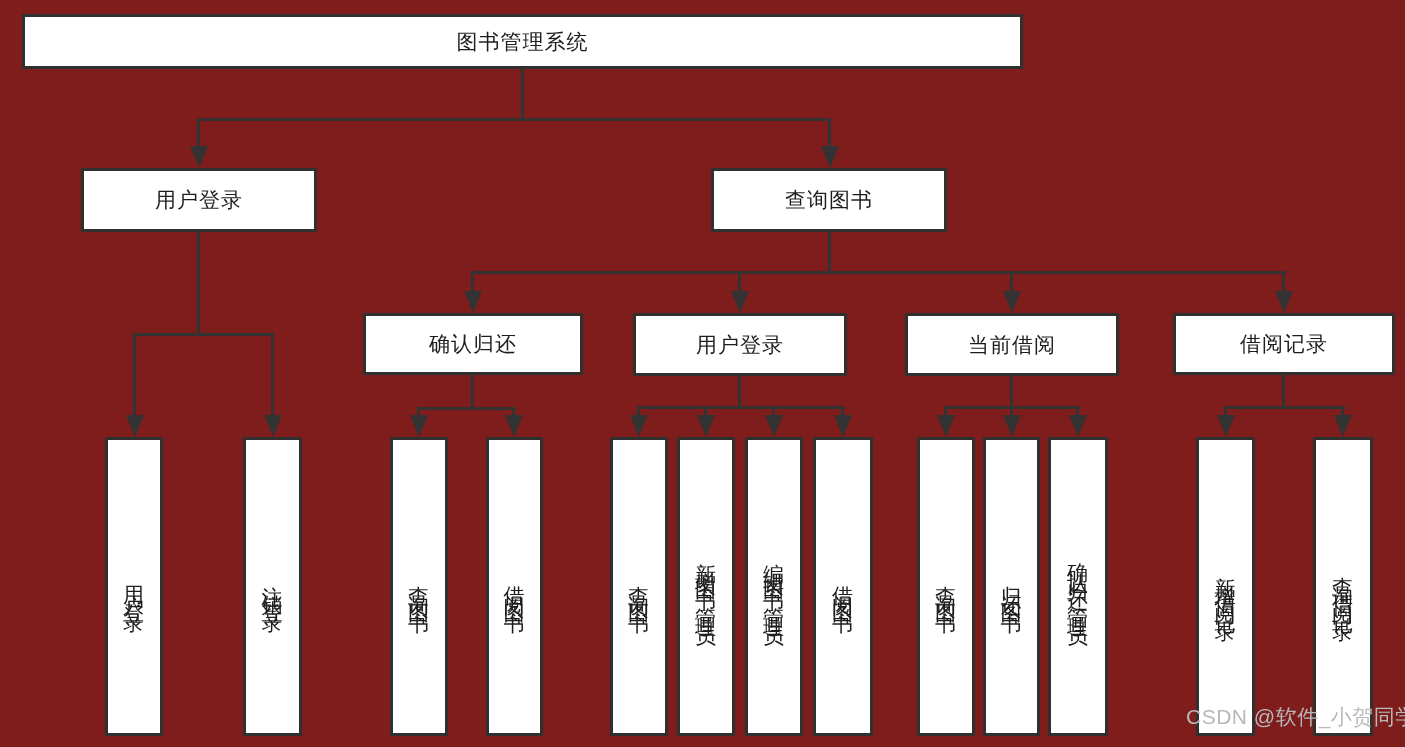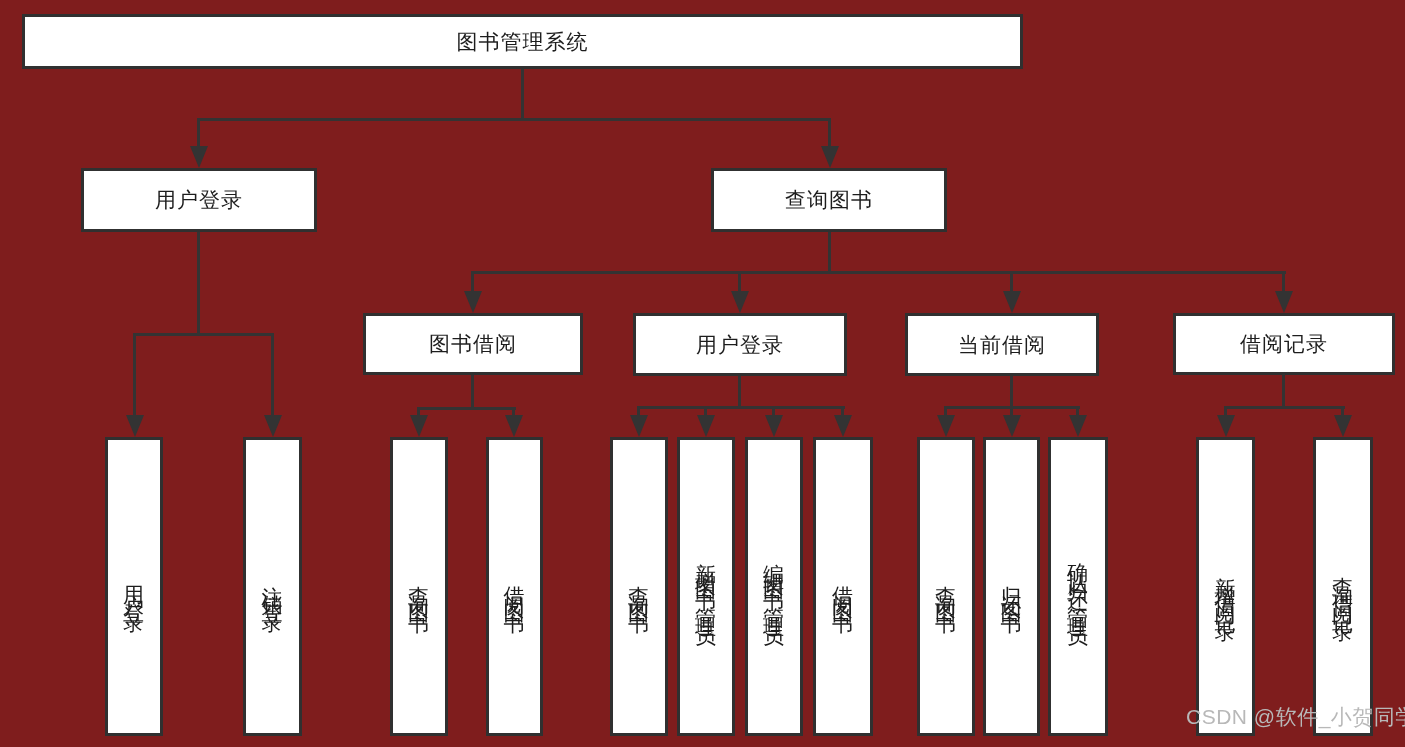--- a/index.html
+++ b/index.html
@@ -62,26 +62,26 @@
   <div class="line" style="left:471px;top:271px;width:3px;height:22px;"></div>
   <div class="head" style="left:464px;top:291px;"></div>
   <div class="line" style="left:738px;top:271px;width:3px;height:22px;"></div>
   <div class="head" style="left:731px;top:291px;"></div>
   <div class="line" style="left:1010px;top:271px;width:3px;height:22px;"></div>
   <div class="head" style="left:1003px;top:291px;"></div>
   <div class="line" style="left:1282px;top:271px;width:3px;height:22px;"></div>
   <div class="head" style="left:1275px;top:291px;"></div>
 
   <div class="box" style="left:363px;top:313px;width:220px;height:62px;">
-    <span class="h-label">图书借阅</span>
+    <span class="h-label">确认归还</span>
   </div>
   <div class="box" style="left:633px;top:313px;width:214px;height:63px;">
     <span class="h-label">用户登录</span>
   </div>
-  <div class="box" style="left:905px;top:313px;width:194px;height:63px;">
+  <div class="box" style="left:905px;top:313px;width:214px;height:63px;">
     <span class="h-label">当前借阅</span>
   </div>
   <div class="box" style="left:1173px;top:313px;width:222px;height:62px;">
     <span class="h-label">借阅记录</span>
   </div>
 
   <div class="line" style="left:471px;top:375px;width:3px;height:34px;"></div>
   <div class="line" style="left:418px;top:407px;width:98px;height:3px;"></div>
   <div class="line" style="left:417px;top:407px;width:3px;height:10px;"></div>
   <div class="head" style="left:410px;top:415px;"></div>

